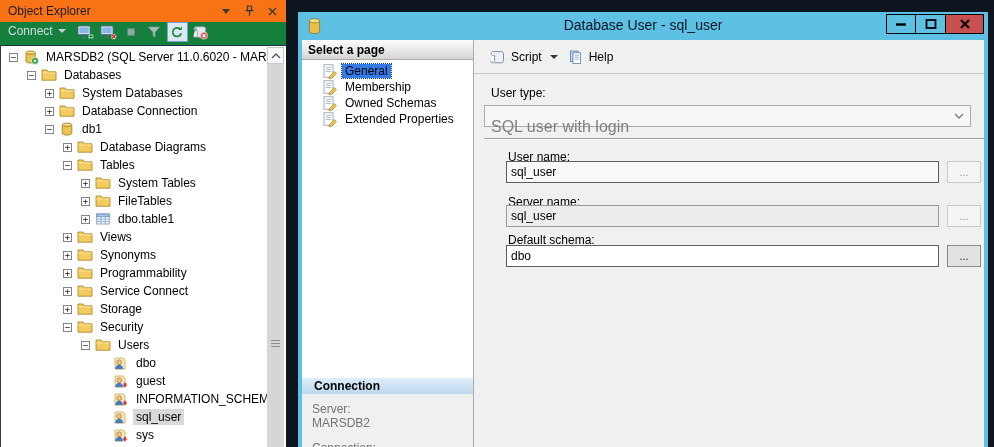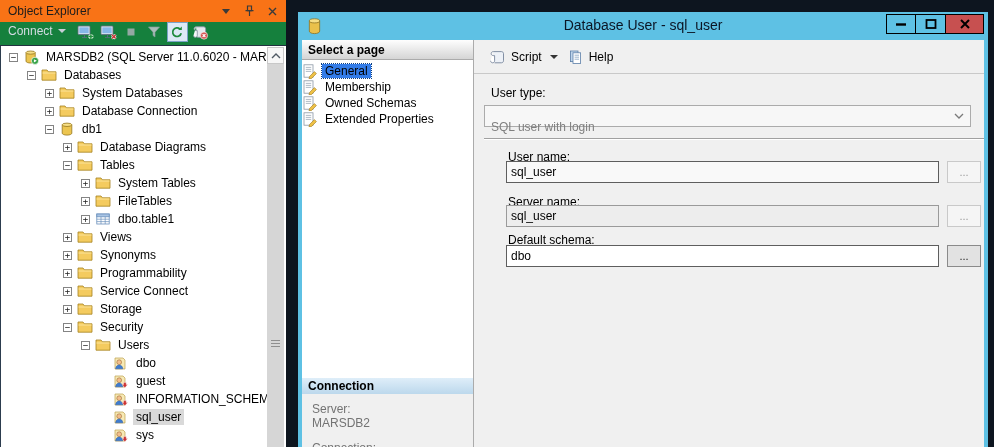--- a/index.html
+++ b/index.html
@@ -52,27 +52,27 @@
   #btn-close { width:38px; background:#C75050; }
 
   #dlg-body { position:absolute; left:4px; right:4px; top:28px; bottom:0; background:#F0F0F0; overflow:hidden; }
 
   
   #dlg-left { position:absolute; left:0; top:0; width:171px; bottom:0; background:#FFFFFF; }
   #pane-header { position:absolute; left:0; top:0; right:0; height:20px;
                  background:linear-gradient(#FEFEFE,#D5D5D5); border-bottom:1px solid #ABABAB;
                  font-size:12px; font-weight:bold; color:#000; padding:3px 0 0 6px; }
   #page-list { position:absolute; left:0; top:23px; right:0; }
-  .page-item { height:16px; display:flex; align-items:center; padding-left:0; font-size:12px; color:#000; white-space:nowrap; }
+  .page-item { height:16px; display:flex; align-items:center; padding-left:20px; font-size:12px; color:#000; white-space:nowrap; }
   .page-item .picon { width:16px; height:16px; flex:0 0 16px; margin-right:4px; }
   .page-item .plabel { padding:0 3px; }
   .page-item.selected .plabel { background:#337CE8; outline:1px dotted #10407F; color:#000; }
 
   #conn-header { position:absolute; left:0; right:0; top:338px; height:16px;
-                 background:linear-gradient(#DFEEF9,#BMISSING); font-size:12px; font-weight:bold; color:#000; padding:1px 0 0 6px; }
+                 background:linear-gradient(#DFEEF9,#BMISSING); font-size:12px; font-weight:bold; color:#000; padding:1px 0 0 12px; }
   #conn-header { background:linear-gradient(#DFEEF9,#BCD8EC); }
   #conn-body { position:absolute; left:0; right:0; top:354px; bottom:0; background:#F0F0F0;
                padding:8px 0 0 10px; font-size:12px; color:#737373; line-height:14px; }
   #conn-connection-label { margin-top:11px; }
 
   
   #dlg-content { position:absolute; left:171px; right:0; top:0; bottom:0; background:#F0F0F0; border-left:1px solid #ABABAB; }
   #content-toolbar { position:absolute; left:0; right:0; top:0; height:34px; border-bottom:1px solid #C9C9C9;
                      display:flex; align-items:center; padding-left:10px; }
   .tool-group { display:flex; align-items:center; gap:5px; font-size:12px; color:#000; padding:3px 4px; }
@@ -80,21 +80,21 @@
                 border-top:4px solid #333; margin:0 6px 0 4px; }
 
   .flabel { position:absolute; font-size:12px; color:#000; }
   #lbl-user-type   { left:17px;  top:46px; }
   #lbl-user-name   { left:34px;  top:110px; }
   #lbl-login-name  { left:34px;  top:155px; }
   #lbl-def-schema  { left:34px;  top:193px;text-align:center; }
 
   #user-type-combo { position:absolute; left:10px; top:65px; width:487px; height:22px; background:#F7F7F7;
                      border:1px solid #ABABAB; display:flex; align-items:center; padding:0 6px; }
-  #user-type-combo .combo-text { flex:1; font-size:12px; color:#7F7F7F;margin-top:21px; }
+  #user-type-combo .combo-text { flex:1; font-size:16px; color:#7F7F7F;margin-top:21px; }
 
   #form-separator { position:absolute; left:10px; top:98px; width:502px; height:2px;
                     border-top:1px solid #A0A0A0; border-bottom:1px solid #FFFFFF; }
 
   .tfield { position:absolute; left:32px; width:433px; height:22px; border:1px solid #5E5E5E; background:#FFFFFF;
             font-size:12px; color:#000; padding:0 4px; font-family:"Liberation Sans", sans-serif; }
   #fld-user-name  { top:121px; background:#F9F9F9; }
   #fld-login-name { top:165px; background:#EDEDED; border-color:#9A9A9A; }
   #fld-def-schema { top:205px; }
 

